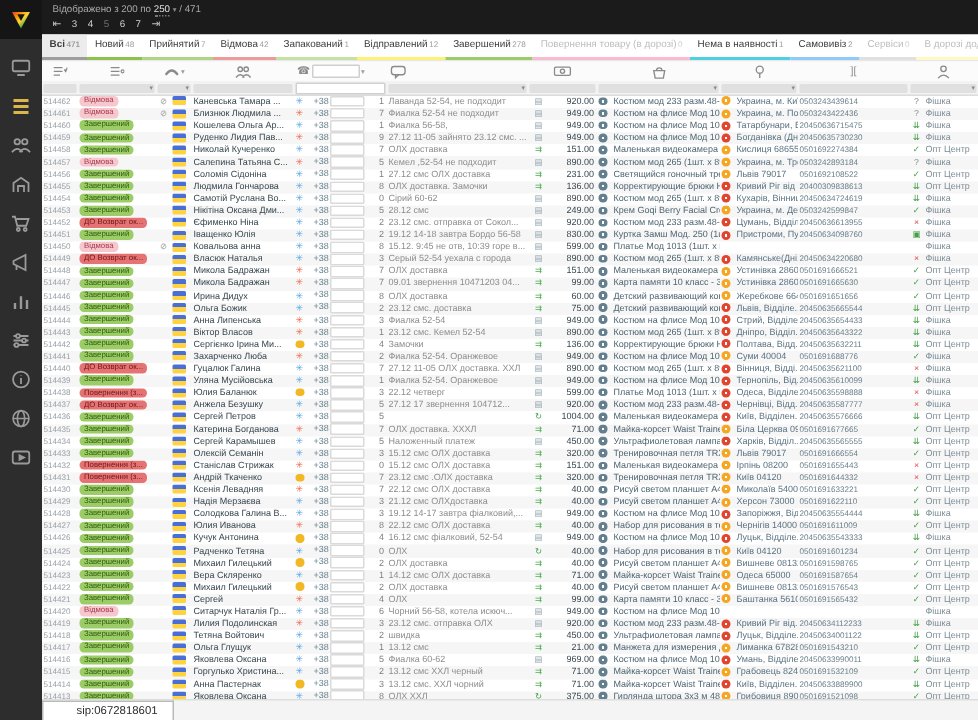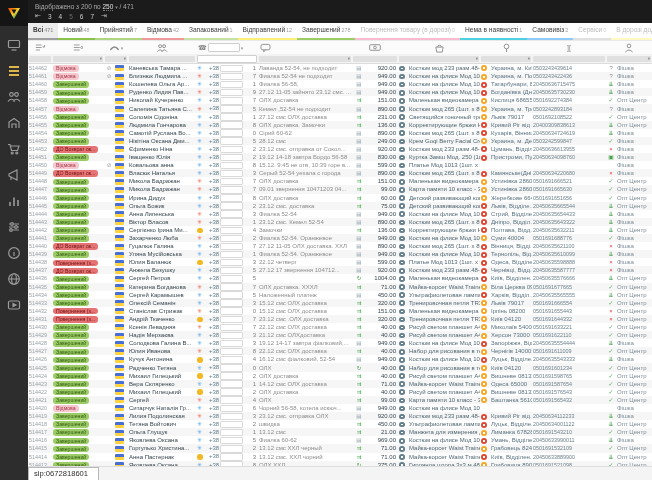--- a/index.html
+++ b/index.html
@@ -71,21 +71,21 @@
   .dlv{display:inline-block;width:6px;height:6px;border-radius:50%;vertical-align:middle;}
   .dlv.up{background:radial-gradient(circle,#fff 0 0.9px,#f5a623 1px);}
   .dlv.np{background:radial-gradient(circle,#fff 0 0.9px,#e0452f 1px);}
   .addr{color:#5a7280;}
   .trk{color:#6a7f8a;font-size:5.4px;}
   .ts{text-align:center;font-size:5.8px;}
   .ts.q{color:#8a8a8a;}.ts.ok,.ts.dd,.ts.box{color:#43a047;}.ts.fail{color:#e53935;}
   .src{color:#7d8d96;}
   
   .statusbar{height:13px;background:#f4f4f4;border-top:1px solid #ddd;display:flex;align-items:flex-end;flex:none;}
-  .sip{background:#fff;border:1px solid #b9b9b9;border-bottom:none;font-size:7.6px;color:#2e2e2e;padding:1px 10px 2px 5px;}
+  .sip{background:#fff;border:1px solid #b9b9b9;border-bottom:none;font-size:7.6px;color:#2e2e2e;padding:1px 10px 2px 22px;}
 </style>
 </head>
 <body>
 
 <div class="app">
 
   <aside class="sidebar">
     <div class="logo">
       <svg width="16" height="15" viewBox="0 0 16 15">
         <defs>

